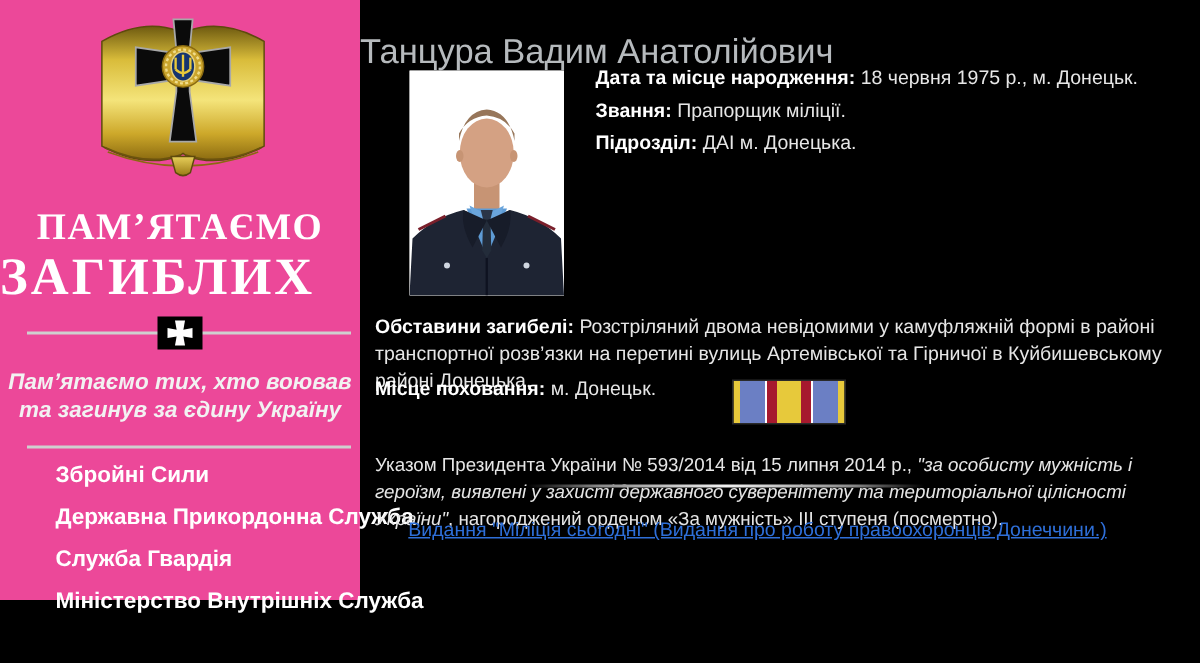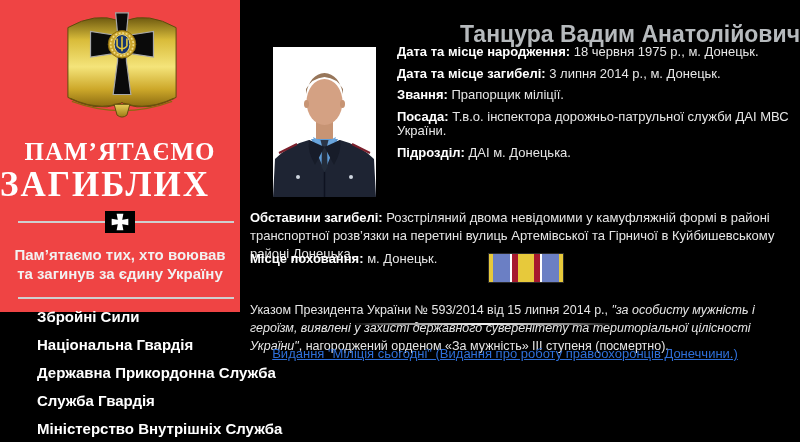--- a/index.html
+++ b/index.html
@@ -1,36 +1,36 @@
 <!DOCTYPE html>
 <html><head>
 <meta charset="utf-8">
 <style>
   html,body{margin:0;padding:0;background:#000;}
   #stage{position:relative;width:800px;height:442px;background:#000;overflow:hidden;
          font-family:"Liberation Sans",sans-serif;color:#fff;}
   
-  #sidebar{position:absolute;left:0;top:0;width:240px;height:312px;background:#ef4444;}
+  #sidebar{position:absolute;left:0;top:0;width:240px;height:400px;background:#ec4899;}
   .logo-wrap{position:absolute;left:58px;top:4px;width:128px;height:118px;}
   .memorial-title-1{position:absolute;left:0;top:138px;width:240px;text-align:center;
       font-family:"Liberation Serif",serif;font-weight:600;font-size:25px;letter-spacing:1px;color:#fff;}
   .memorial-title-2{position:absolute;left:0;top:165px;width:240px;text-align:left;
       font-family:"Liberation Serif",serif;font-weight:600;font-size:35px;letter-spacing:2px;color:#fff;}
   .side-rule{position:absolute;left:18px;width:216px;height:2px;background:#cfcfcf;}
   .rule-1{top:221px;}
   .rule-2{top:297px;}
   .cross-badge{position:absolute;left:105px;top:211px;width:30px;height:22px;background:#000;
       display:flex;align-items:center;justify-content:center;}
   .motto{position:absolute;left:0;top:245px;width:240px;text-align:center;
-      font-weight:bold;font-size:15px;line-height:19px;color:#f2f2f2;}
+      font-style:italic;font-weight:bold;font-size:15px;line-height:19px;color:#f2f2f2;}
   .menu{position:absolute;left:37px;top:308px;display:flex;flex-direction:column;gap:11px;}
   .menu-item{font-size:15px;font-weight:bold;color:#fff;cursor:pointer;white-space:nowrap;}
   
-  .page-title{position:absolute;left:240px;top:6px;width:560px;text-align:right;
-      font-size:23px;font-weight:bold;color:#b6babd;}
+  .page-title{position:absolute;left:240px;top:6px;width:560px;text-align:left;
+      font-size:23px;font-weight:normal;color:#b6babd;}
   .photo{position:absolute;left:273px;top:47px;width:103px;height:150px;background:#fff;}
   .fields{position:absolute;left:397px;top:45px;width:398px;}
   .fields p{margin:0 0 7px 0;font-size:13px;line-height:14.5px;}
   .flabel{font-weight:bold;color:#fff;}
   .fvalue{color:#e6e6e6;}
   .para{position:absolute;font-size:13px;line-height:1.4;color:#e6e6e6;}
   .circumstances{left:250px;top:196px;width:545px;}
   .burial{left:250px;top:237px;width:545px;}
   .ribbon{position:absolute;left:488px;top:253px;width:74px;height:28px;border:1px solid #2a2a2a;}
   .award{left:250px;top:288px;width:540px;font-size:12.5px;line-height:1.45;}
@@ -101,21 +101,20 @@
 
     <div class="motto">
       <div>Пам’ятаємо тих, хто воював</div>
       <div>та загинув за єдину Україну</div>
     </div>
 
     <div class="side-rule rule-2"></div>
 
     <nav class="menu">
       <div class="menu-item">Збройні Сили</div>
-      <div class="menu-item">Національна Гвардія</div>
       <div class="menu-item">Державна Прикордонна Служба</div>
       <div class="menu-item">Служба Гвардія</div>
       <div class="menu-item">Міністерство Внутрішніх Служба</div>
     </nav>
   </div>
 
   <h1 class="page-title">Танцура Вадим Анатолійович</h1>
 
   <div class="photo">
     <svg width="103" height="150" viewBox="0 0 103 150">
@@ -136,23 +135,21 @@
       <path d="M6,106 L24,97" stroke="#7a1f2b" stroke-width="2" fill="none"></path>
       <path d="M97,106 L79,97" stroke="#7a1f2b" stroke-width="2" fill="none"></path>
       <circle cx="25" cy="130" r="2" fill="#cfd6e0"></circle>
       <circle cx="78" cy="130" r="2" fill="#cfd6e0"></circle>
       <path d="M51.5,125 L51.5,150" stroke="#0e1220" stroke-width="1.5"></path>
     </svg>
   </div>
 
   <div class="fields">
     <p><span class="flabel">Дата та місце народження:</span> <span class="fvalue">18 червня 1975 р., м. Донецьк.</span></p>
-    <p><span class="flabel">Дата та місце загибелі:</span> <span class="fvalue">3 липня 2014 р., м. Донецьк.</span></p>
     <p><span class="flabel">Звання:</span> <span class="fvalue">Прапорщик міліції.</span></p>
-    <p><span class="flabel">Посада:</span> <span class="fvalue">Т.в.о. інспектора дорожньо-патрульної служби ДАІ МВС України.</span></p>
     <p><span class="flabel">Підрозділ:</span> <span class="fvalue">ДАІ м. Донецька.</span></p>
   </div>
 
   <p class="para circumstances">
     <span class="flabel">Обставини загибелі:</span>
     <span class="fvalue">Розстріляний двома невідомими у камуфляжній формі в районі транспортної розв’язки на перетині вулиць Артемівської та Гірничої в Куйбишевському районі Донецька.</span>
   </p>
 
   <p class="para burial">
     <span class="flabel">Місце поховання:</span>

